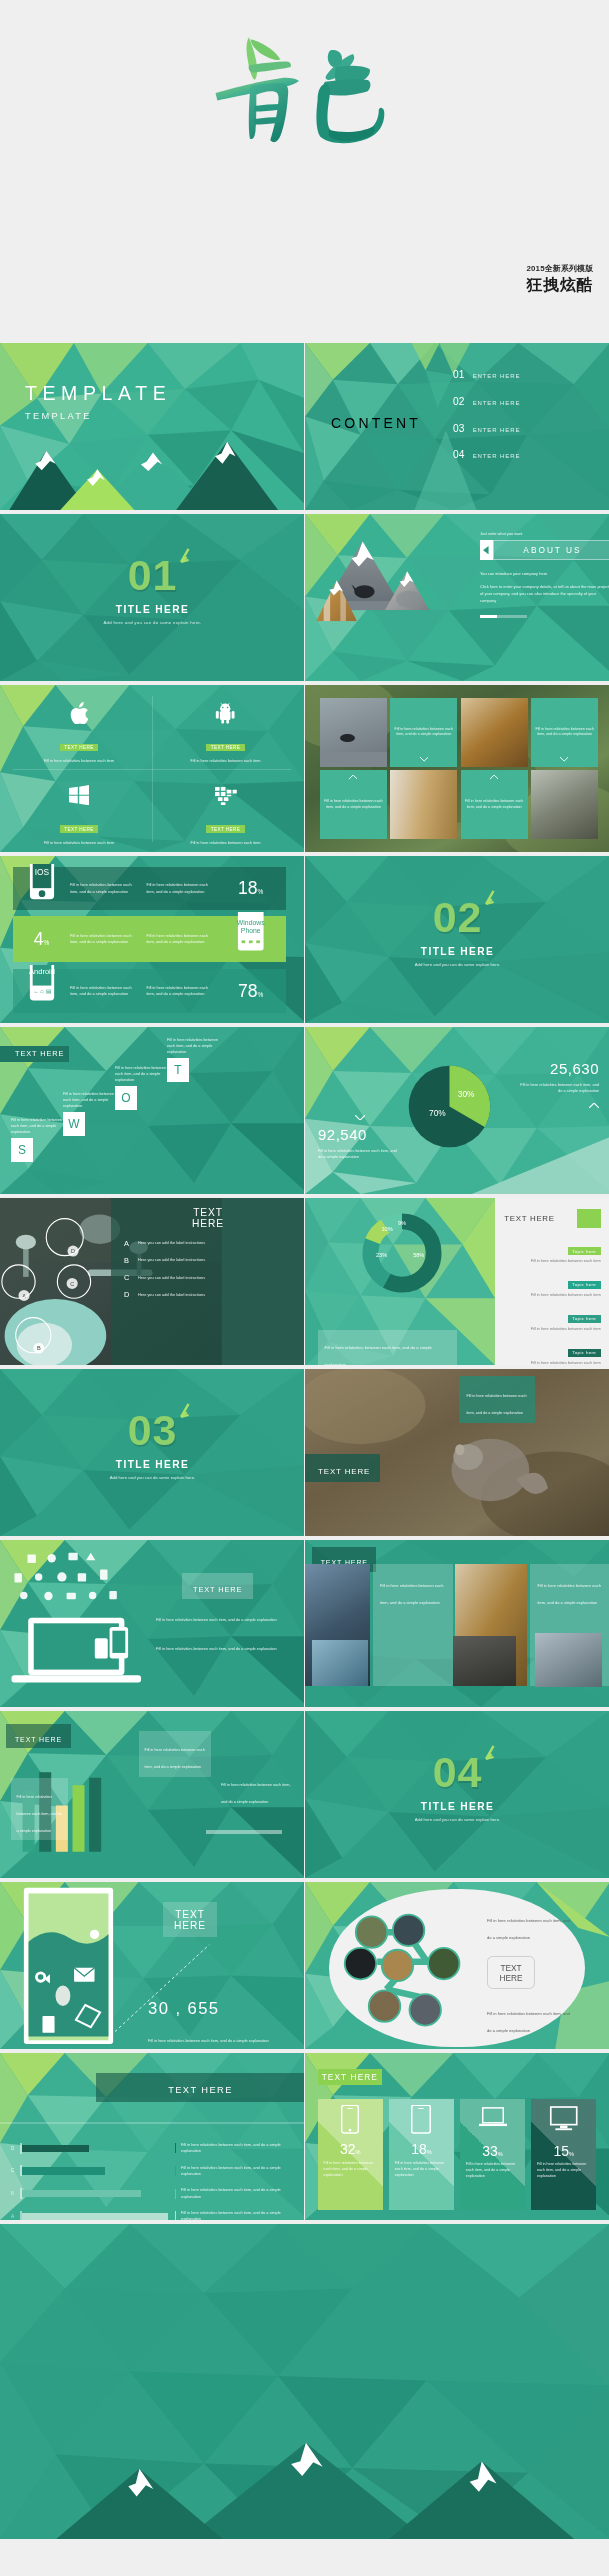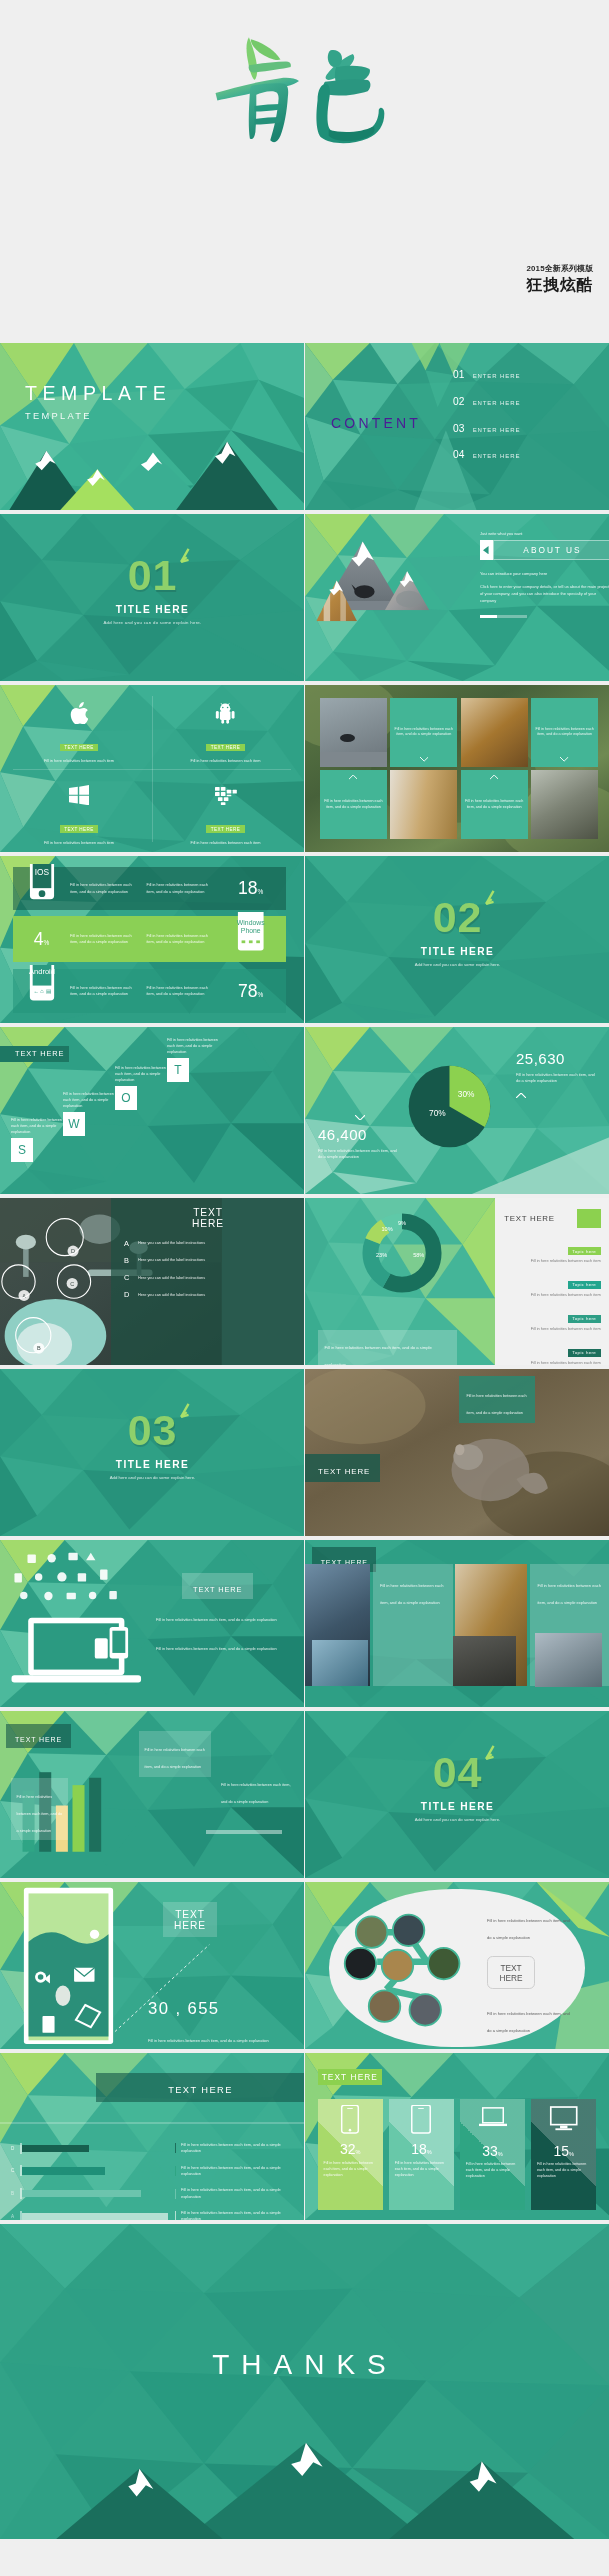--- a/index.html
+++ b/index.html
@@ -147,21 +147,21 @@
           <polygon points="20,150 100,160 50,182" fill="#2b9980"></polygon>
           <polygon points="100,160 200,165 160,182" fill="#26917a"></polygon>
 
           <polygon points="115,0 145,0 130,30" fill="#8cd47b" opacity=".85"></polygon>
           <polygon points="145,0 178,0 160,35" fill="#7fcf86" opacity=".8"></polygon>
           <polygon points="130,30 160,35 143,70" fill="#43b596" opacity=".6"></polygon>
           <polygon points="118,182 185,182 152,95" fill="#55c0a4" opacity=".55"></polygon>
         </svg>
       </div>
       <div class="ov" style="left:26px; top:72px;">
-        <div style="font-size:14px; letter-spacing:3.2px; color:#4c1d95; font-weight:300;">CONTENT</div>
+        <div style="font-size:14px; letter-spacing:3.2px; color:#000000; font-weight:300;">CONTENT</div>
       </div>
       <div class="ov" style="left:148px; top:26px; width:139px;">
         <div style="display:flex; align-items:baseline; gap:8.3px; margin-bottom:15.8px;">
           <span style="font-size:10.2px; color:#fff; font-weight:300;">01</span>
           <span style="font-size:6px; letter-spacing:0.9px; color:rgba(255,255,255,.85);">ENTER HERE</span>
         </div>
         <div style="display:flex; align-items:baseline; gap:8.3px; margin-bottom:15.8px;">
           <span style="font-size:10.2px; color:#fff; font-weight:300;">02</span>
           <span style="font-size:6px; letter-spacing:0.9px; color:rgba(255,255,255,.85);">ENTER HERE</span>
         </div>
@@ -633,24 +633,24 @@
       <svg width="89" height="89" viewBox="0 0 96 96" style="position:absolute; left:100px; top:35px;">
         <circle cx="48" cy="48" r="44" fill="#16584a"></circle>
         <path d="M48 48 L48 4 A44 44 0 0 1 86 70 Z" fill="#8cd14f"></path>
         <text x="66" y="38" font-size="9" fill="#fff" text-anchor="middle" font-family="Liberation Sans, sans-serif">30%</text>
         <text x="35" y="58" font-size="9" fill="#fff" text-anchor="middle" font-family="Liberation Sans, sans-serif">70%</text>
       </svg>
       <div class="ov" style="left:13px; top:82px; width:83px;">
         <svg width="10.2" height="5.6" viewBox="0 0 11 6" style="margin-left:37px; margin-bottom:2.8px;">
             <path d="M0 0 L5.5 5.5 L11 0" stroke="#fff" stroke-width="1.2" fill="none"></path>
           </svg>
-        <div style="font-size:15px; color:#fff; font-weight:300; letter-spacing:0.5px;">46,400</div>
+        <div style="font-size:15px; color:#fff; font-weight:300; letter-spacing:0.5px;">92,540</div>
         <div class="tiny" style="font-size:3.9px; margin-top:4.6px; line-height:1.65;">Fill in here relativities between each item, and do a simple explanation</div>
       </div>
-      <div class="ov" style="left:211px; top:23px; width:83px;">
+      <div class="ov" style="left:211px; top:33px; width:83px;text-align:right;">
         <div style="font-size:15px; color:#fff; font-weight:300; letter-spacing:0.5px;">25,630</div>
         <div class="tiny" style="font-size:3.9px; margin-top:4.6px; line-height:1.65;">Fill in here relativities between each item, and do a simple explanation</div>
         <svg width="10.2" height="5.6" viewBox="0 0 11 6" style="margin-top:5.6px;">
             <path d="M0 5.5 L5.5 0 L11 5.5" stroke="#fff" stroke-width="1.2" fill="none"></path>
           </svg>
       </div>
     </div>
   </div>
 
   <div class="row">
@@ -1278,20 +1278,17 @@
         </svg>
       </div>
       <svg width="610" height="111" viewBox="0 0 658 120" style="position:absolute; bottom:0; left:0;">
         <polygon points="200,120 330,16 460,120" fill="#1d7a66"></polygon>
         <polygon points="330,16 348,42 338,37 326,52 314,39 324,36" fill="#fff"></polygon>
         <polygon points="60,120 150,44 240,120" fill="#1a6e5c"></polygon>
         <polygon points="150,44 165,66 157,62 147,74 138,63 146,60" fill="#fff"></polygon>
         <polygon points="420,120 520,36 620,120" fill="#1a6e5c"></polygon>
         <polygon points="520,36 536,60 527,56 517,69 507,58 516,55" fill="#fff"></polygon>
       </svg>
-      <div class="ov" style="left:0; top:0; width:610px; text-align:center; padding-top:125px;">
-        <span class="thanks-txt">THANKS</span>
-      </div>
     </div>
   </div>
 
 </div>
 
 
 </body></html>

